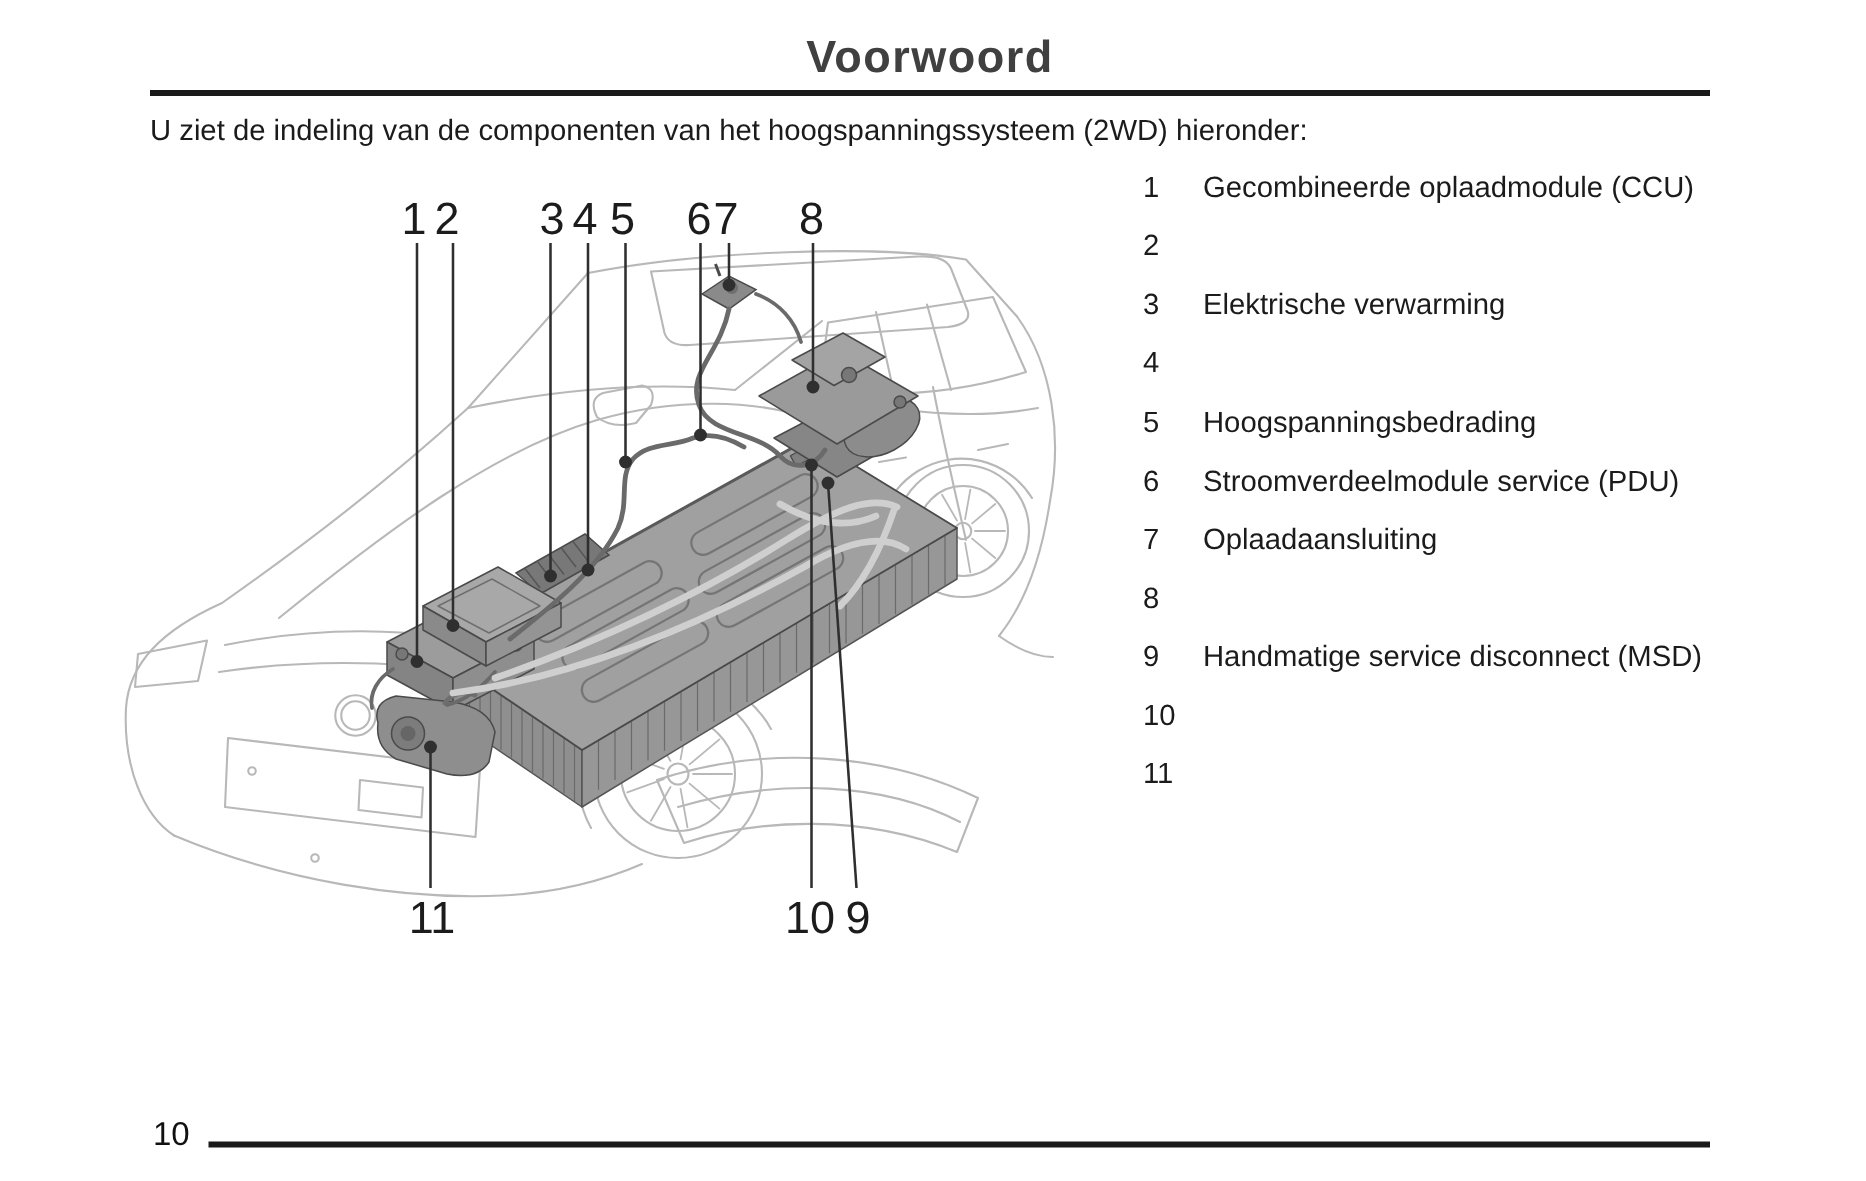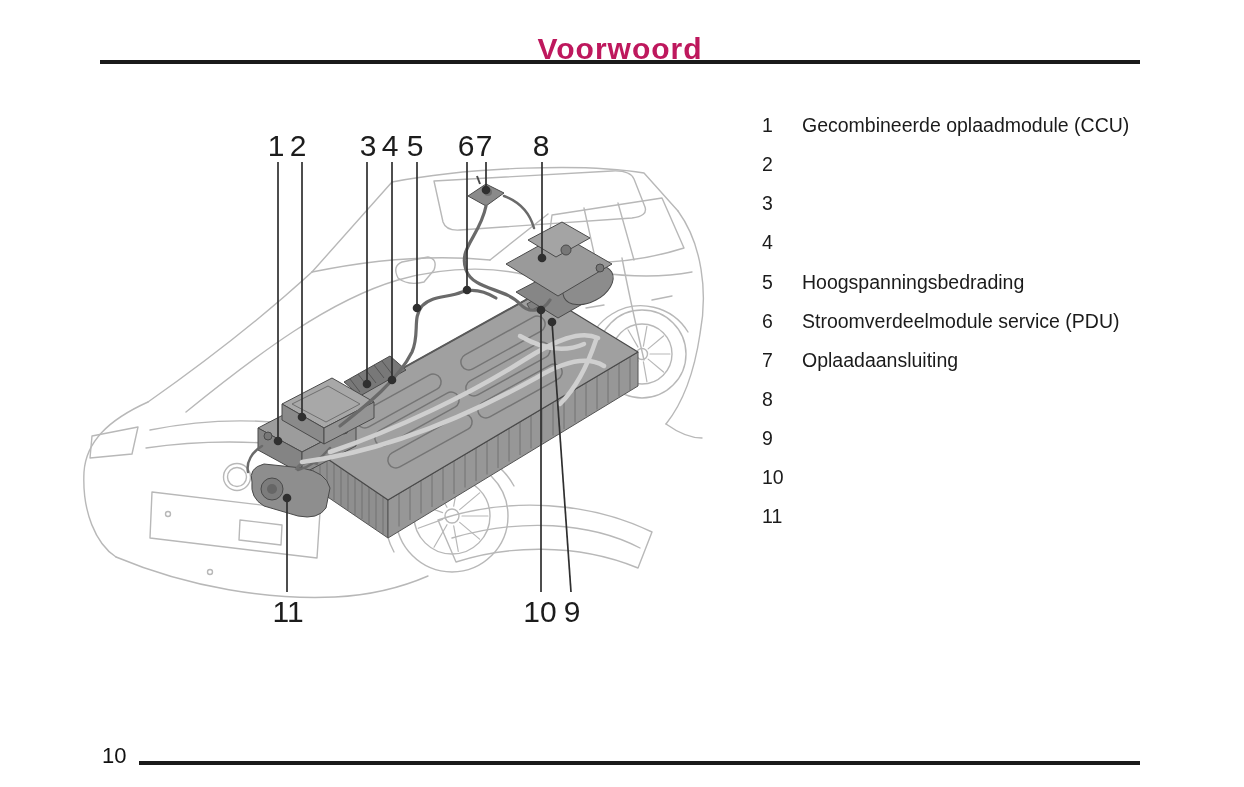--- a/index.html
+++ b/index.html
@@ -1,48 +1,50 @@
 <!DOCTYPE html>
 <html><head>
 <meta charset="utf-8">
 <style>
   html,body{margin:0;padding:0;background:#ffffff;}
   #page{position:relative;width:1244px;height:787px;background:#ffffff;overflow:hidden;
         font-family:"Liberation Sans",sans-serif;color:#1a1a1a;}
-  .title{position:absolute;left:100px;right:104px;top:32px;text-align:center;
-         font-size:30px;font-weight:bold;letter-spacing:1px;color:#be185d;}
+  .title{position:absolute;left:100px;right:104px;top:22px;text-align:center;
+         font-size:30px;font-weight:bold;letter-spacing:1px;color:#404040;}
   .rule-top{position:absolute;left:100px;right:104px;top:60px;height:3.5px;background:#1a1a1a;}
   .intro{position:absolute;left:100px;top:76px;font-size:19.5px;color:#1b1b1b;}
   .legend{position:absolute;left:762px;top:114px;width:400px;}
   .legend-row{display:flex;align-items:flex-start;height:39.15px;font-size:19.5px;color:#1b1b1b;}
   .legend-num{width:40px;flex:0 0 40px;}
   .legend-label{flex:1;}
   .diagram{position:absolute;left:55px;top:105px;width:705px;height:545px;}
   .pagenum{position:absolute;left:102px;top:743px;font-size:22px;color:#111;}
   .rule-bottom{position:absolute;left:139px;right:104px;top:761px;height:3.5px;background:#1a1a1a;}
   svg text{font-family:"Liberation Sans",sans-serif;}
 </style>
 </head>
 <body>
 
 <div id="page">
 
   <div class="title">Voorwoord</div>
   <div class="rule-top"></div>
+  <div class="intro">U ziet de indeling van de componenten van het hoogspanningssysteem (2WD) hieronder:</div>
 
   <div class="legend">
     <div class="legend-row">
         <div class="legend-num">1</div>
         <div class="legend-label">Gecombineerde oplaadmodule (CCU)</div>
       </div>
     <div class="legend-row">
         <div class="legend-num">2</div>
       </div>
     <div class="legend-row">
         <div class="legend-num">3</div>
+        <div class="legend-label">Elektrische verwarming</div>
       </div>
     <div class="legend-row">
         <div class="legend-num">4</div>
       </div>
     <div class="legend-row">
         <div class="legend-num">5</div>
         <div class="legend-label">Hoogspanningsbedrading</div>
       </div>
     <div class="legend-row">
         <div class="legend-num">6</div>
@@ -50,20 +52,21 @@
       </div>
     <div class="legend-row">
         <div class="legend-num">7</div>
         <div class="legend-label">Oplaadaansluiting</div>
       </div>
     <div class="legend-row">
         <div class="legend-num">8</div>
       </div>
     <div class="legend-row">
         <div class="legend-num">9</div>
+        <div class="legend-label">Handmatige service disconnect (MSD)</div>
       </div>
     <div class="legend-row">
         <div class="legend-num">10</div>
       </div>
     <div class="legend-row">
         <div class="legend-num">11</div>
       </div>
   </div>
 
   <svg class="diagram" viewBox="55 105 705 545" width="705" height="545" xmlns="http://www.w3.org/2000/svg">

